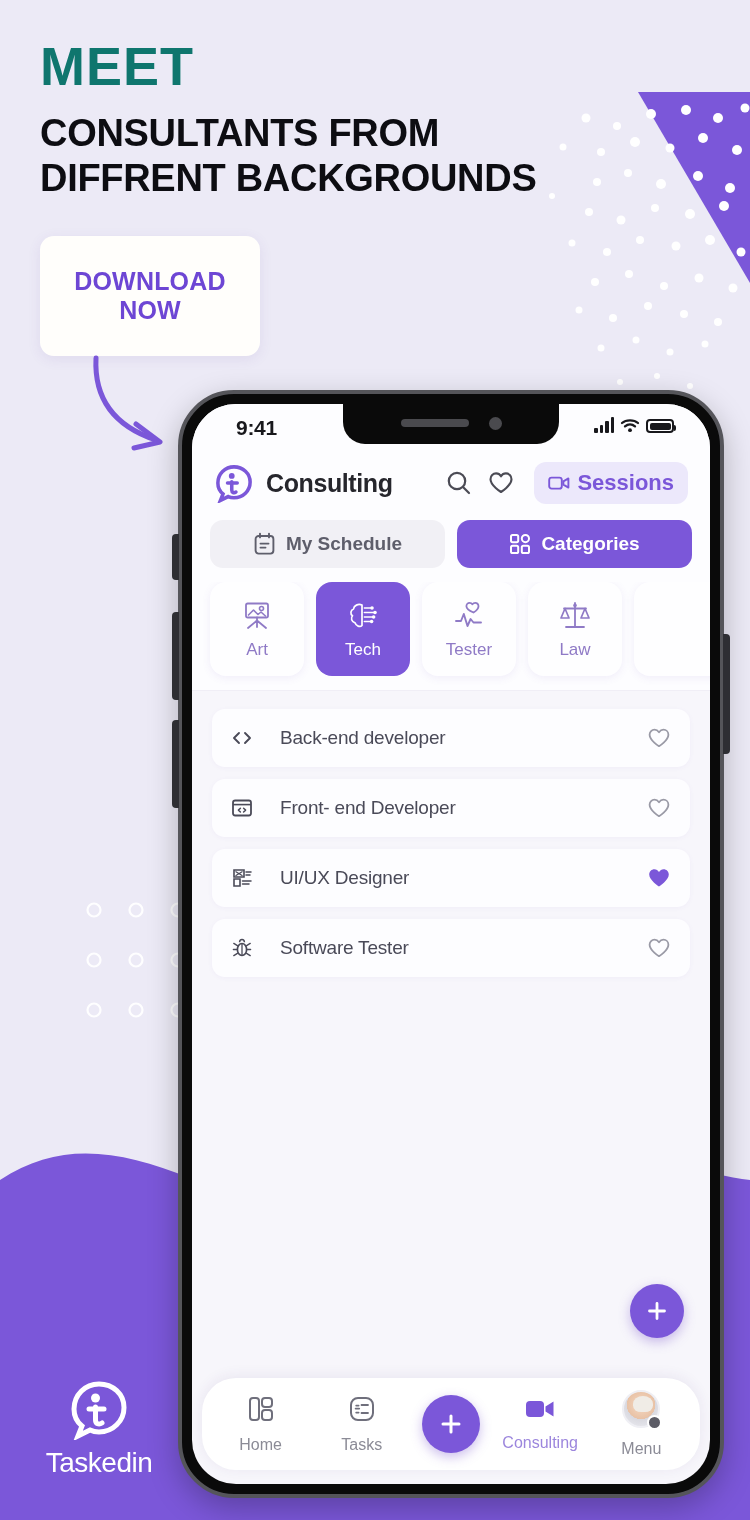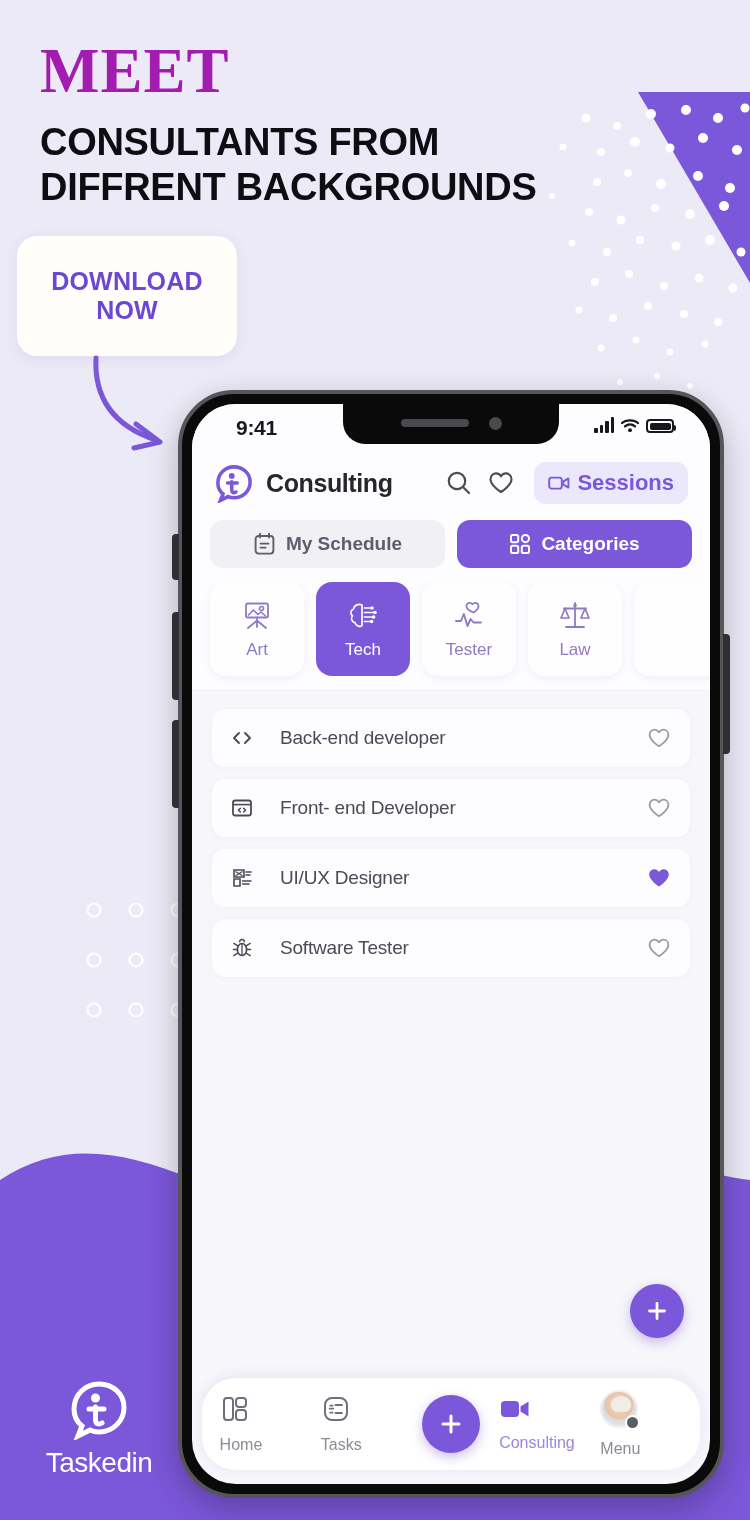--- a/index.html
+++ b/index.html
@@ -19,35 +19,35 @@
     overflow: hidden;
   }
   #bg-svg { position: absolute; inset: 0; }
 
   
   .headline-block {
     position: absolute; left: 40px; top: 38px; width: 620px;
     z-index: 5;
   }
   .meet {
-    font-size: 63px; font-weight: 800; letter-spacing: 1px;
-    color: #a21caf; line-height: 1.05;
-    font-family: Liberation Serif, serif;
+    font-size: 54px; font-weight: 800; letter-spacing: 1px;
+    color: #0f766e; line-height: 1.05;
+    font-family: Liberation Sans, sans-serif;
   }
   .sub1, .sub2 {
     font-size: 38px; font-weight: 800; color: #0d0d12;
     line-height: 1.18; letter-spacing: -0.3px;
   }
   .sub1 { margin-top: 16px; }
 
   
   .dl-card {
-    position: absolute; left: 17px; top: 236px;
+    position: absolute; left: 40px; top: 236px;
     width: 220px; height: 120px;
-    background: #fffefb; border-radius: 20px;
+    background: #fffefb; border-radius: 14px;
     display: flex; align-items: center; justify-content: center;
     box-shadow: 0 3px 14px rgba(90,60,160,0.09);
     z-index: 6;
   }
   .dl-text {
     color: #6d46d4; font-weight: 800; font-size: 25px;
     text-align: center; line-height: 1.18; letter-spacing: 0.2px;
   }
   .arrow-wrap { position: absolute; left: 88px; top: 352px; z-index: 6; }
 
@@ -205,21 +205,21 @@
   
   .bottom-nav {
     position: absolute; left: 10px; right: 10px; bottom: 14px;
     height: 92px; background: #ffffff;
     border-radius: 34px;
     display: flex; align-items: center; justify-content: space-around;
     box-shadow: 0 -2px 14px rgba(60,40,120,0.08);
     padding: 0 8px;
   }
   .nav-item {
-    display: flex; flex-direction: column; align-items: flex-start; gap: 12px;
+    display: flex; flex-direction: column; align-items: center; gap: 12px;
     width: 82px; cursor: pointer;
   }
   .nav-label { font-size: 16px; color: #8b8b96; }
   .nav-item.accent .nav-label { color: #9c86dd; }
   .nav-center {
     width: 58px; height: 58px; border-radius: 50%; background: #7b57d9;
     display: flex; align-items: center; justify-content: center;
     box-shadow: 0 4px 12px rgba(110,70,200,0.35); cursor: pointer;
   }
   .avatar {

